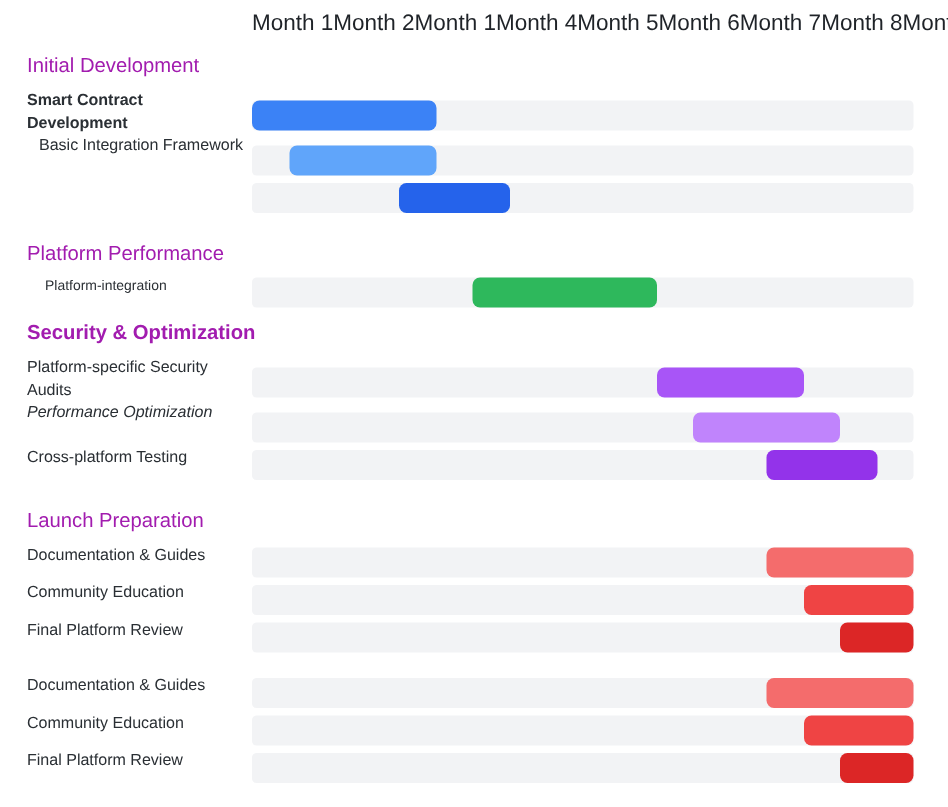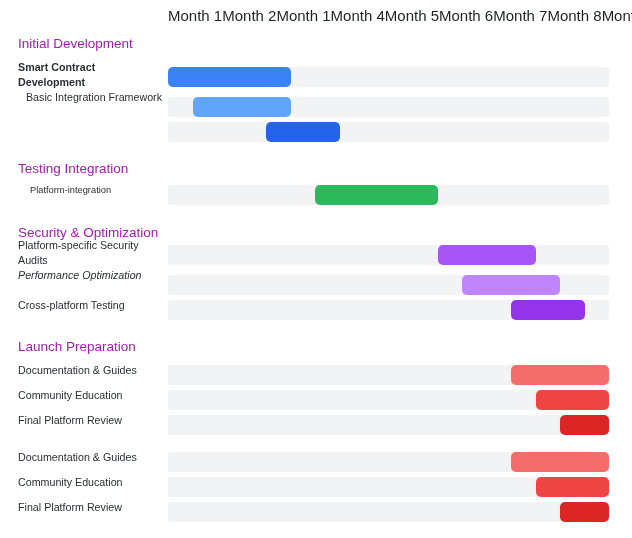--- a/index.html
+++ b/index.html
@@ -110,28 +110,28 @@
         <div class="row-label">Basic Integration Framework</div>
         <div class="track" style="top: 7px; height: 20px;">
           <div class="bar" title="Basic Integration Framework" style="left: 24.5px; width: 98px; height: 20px; background: rgb(96, 165, 250);"></div>
         </div>
       </div>
       <div class="row" style="top: 120px; height: 25px;">
         <div class="track" style="top: 2px; height: 20px;">
           <div class="bar" title="Initial Security Audit" style="left: 98px; width: 73.5px; height: 20px; background: rgb(37, 99, 235);"></div>
         </div>
       </div>
-      <div class="group-title" style="top: 161px;">Testing Integration</div>
+      <div class="group-title" style="top: 161px;">Platform Performance</div>
       <div class="row" style="top: 183px; height: 25px;">
         <div class="row-label indented">Platform-integration</div>
         <div class="track" style="top: 2px; height: 20px;">
           <div class="bar" title="Platform-integration" style="left: 147px; width: 122.5px; height: 20px; background: rgb(46, 184, 92);"></div>
         </div>
       </div>
-      <div class="group-title" style="top: 225px;">Security &amp; Optimization</div>
+      <div class="group-title" style="top: 214px; font-weight: bold;">Security &amp; Optimization</div>
       <div class="row" style="top: 238px; height: 30px;">
         <div class="row-label">Platform-specific Security Audits</div>
         <div class="track" style="top: 7px; height: 20px;">
           <div class="bar" title="Platform-specific Security Audits" style="left: 269.5px; width: 98px; height: 20px; background: rgb(168, 85, 247);"></div>
         </div>
       </div>
       <div class="row" style="top: 268px; height: 30px; font-style: italic;">
         <div class="row-label">Performance Optimization</div>
         <div class="track" style="top: 7px; height: 20px;">
           <div class="bar" title="Performance Optimization" style="left: 294px; width: 98px; height: 20px; background: rgb(192, 132, 252);"></div>

